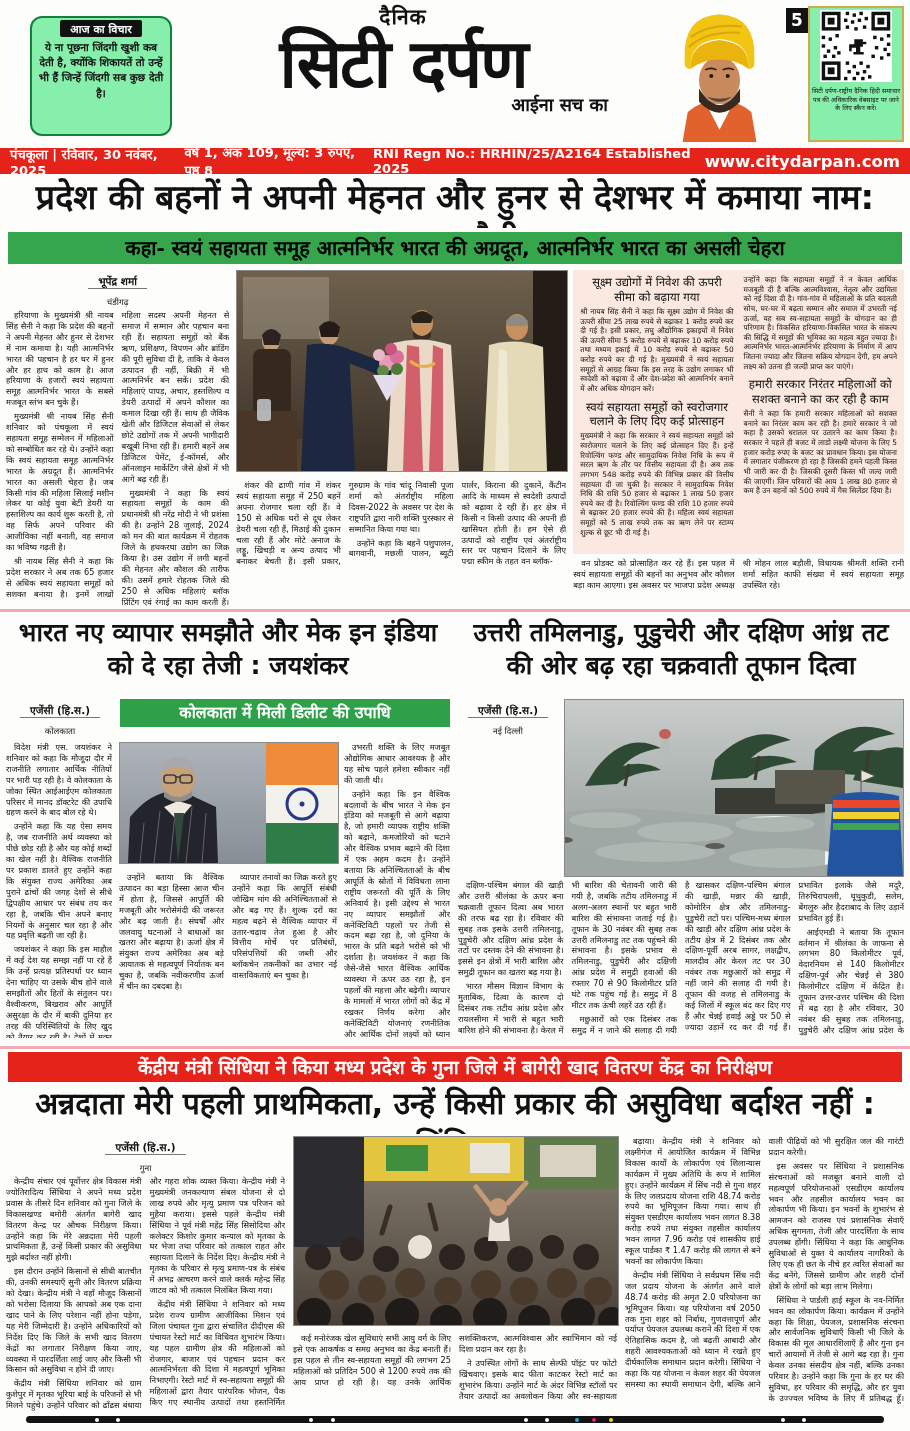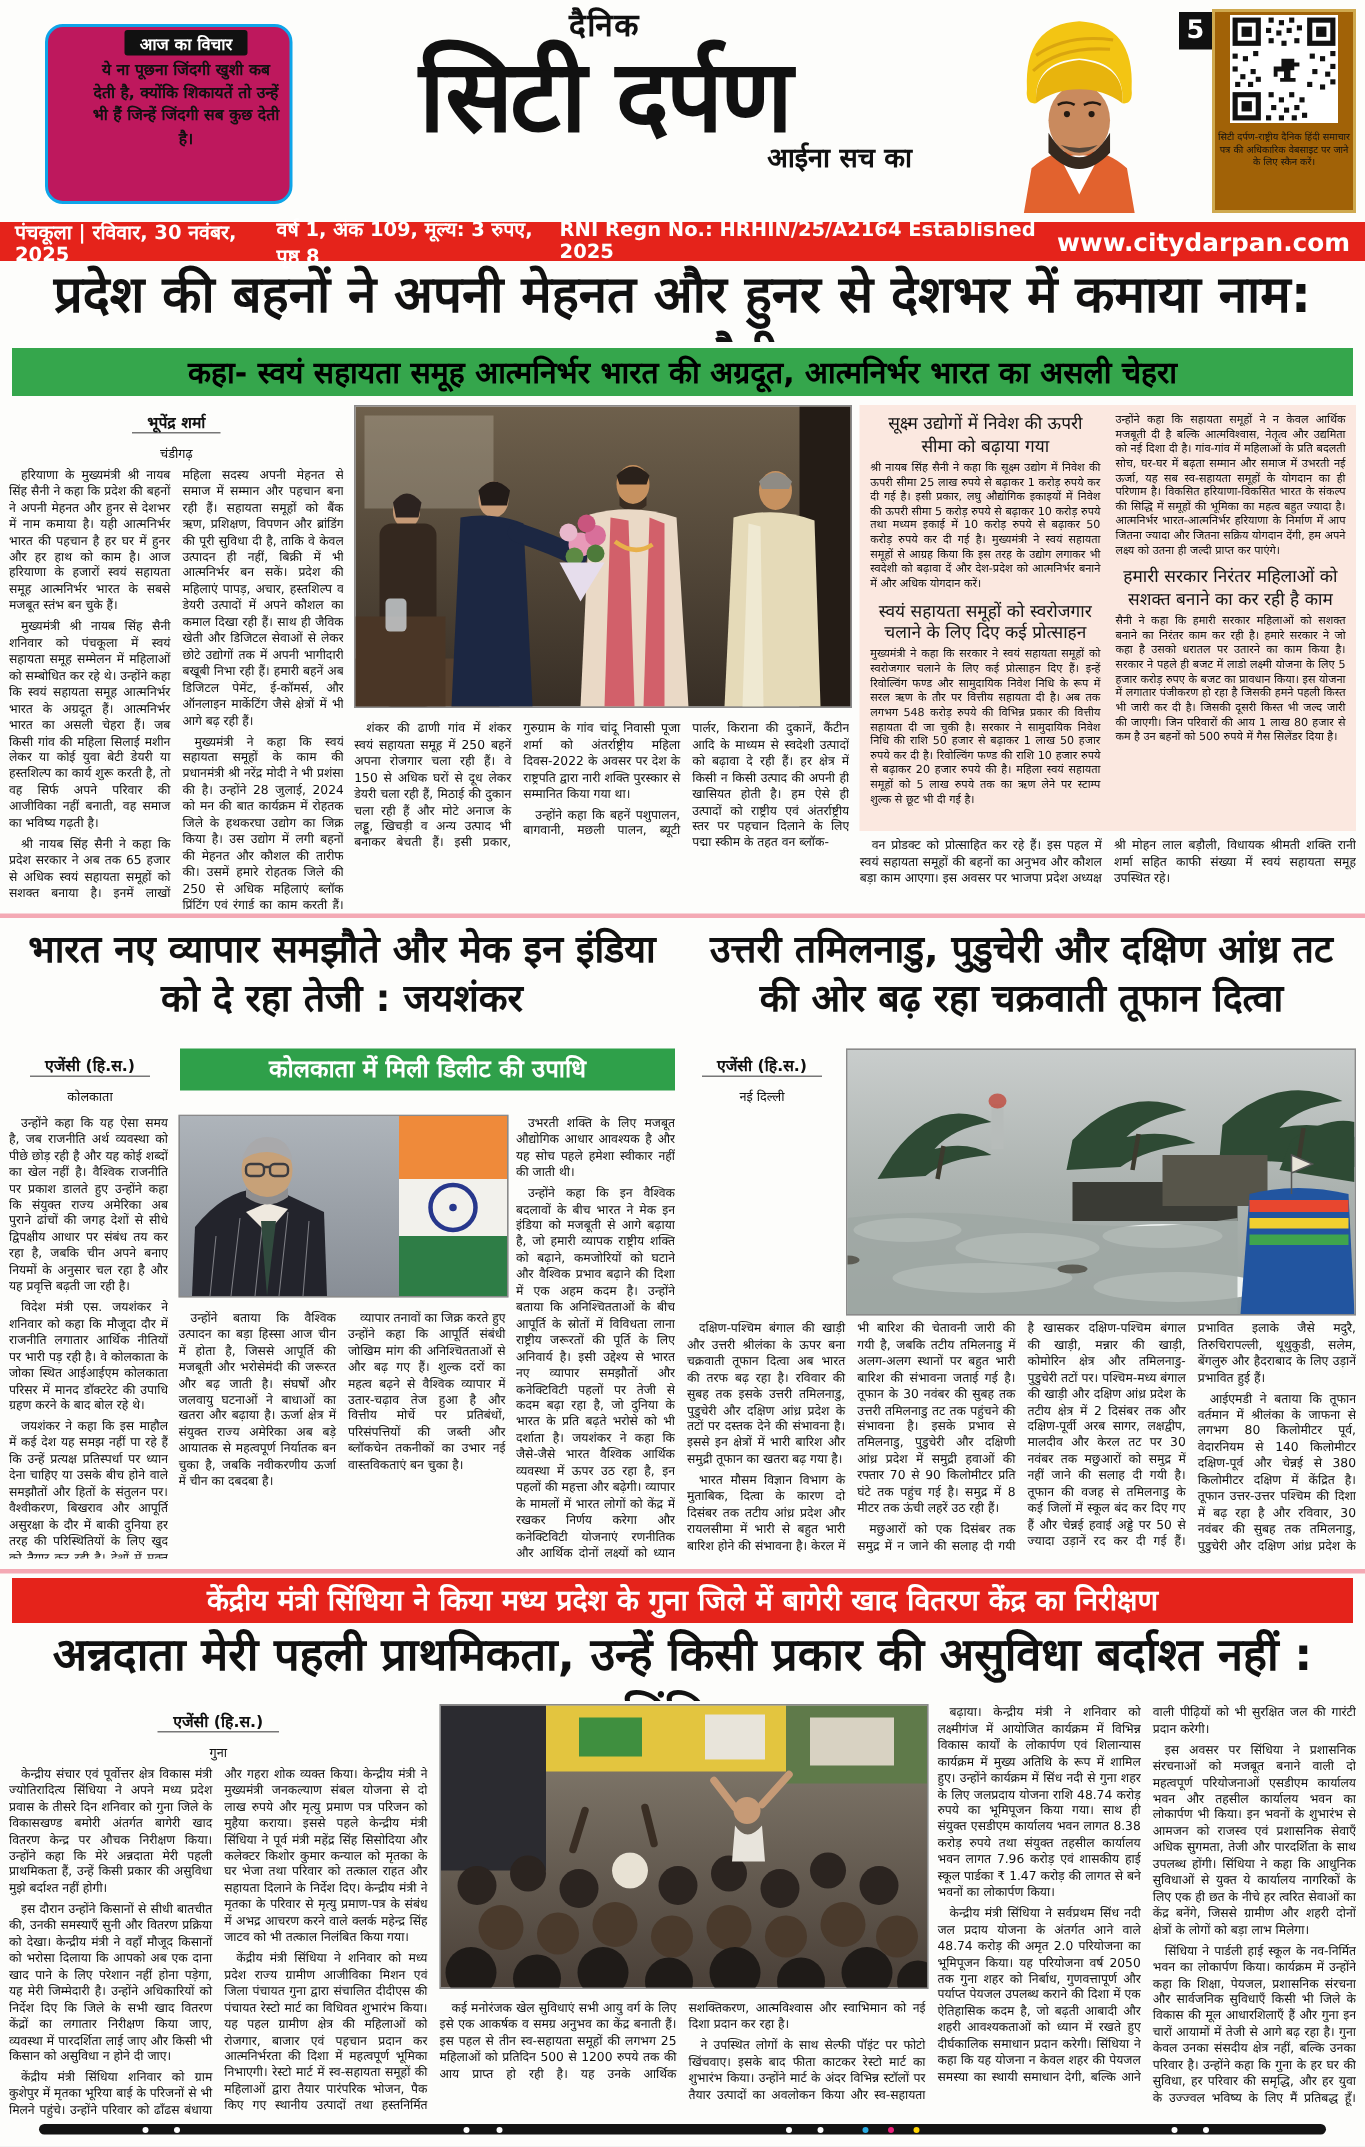--- a/index.html
+++ b/index.html
@@ -1,33 +1,33 @@
 <!DOCTYPE html>
 <html><head>
 <meta charset="utf-8">
 <style>
   html,body{margin:0;padding:0;background:#e9e9e9;}
   .page{position:relative;width:910px;height:1431px;margin:0 auto;background:#fdfdfb;
         font-family:"DejaVu Sans","Liberation Sans",sans-serif;color:#111;overflow:hidden;}
   
   .masthead{position:relative;height:148px;}
   .thought-box{position:absolute;left:30px;top:16px;width:138px;height:116px;
-        border:2px solid #0ea5e9;border-radius:12px;background:#be185d;text-align:center;padding-left:23px;}
+        border:2px solid #15803d;border-radius:12px;background:#86efac;text-align:center;}
   .tb-title{display:inline-block;margin-top:-9px;background:#111;color:#fff;font-weight:bold;
         font-size:11px;padding:1px 10px;border-radius:2px;}
   .tb-text{font-size:10.5px;font-weight:bold;line-height:1.45;padding:3px 6px;}
   .mast-center{position:absolute;left:168px;top:2px;width:470px;text-align:center;}
   .kicker{font-size:21px;font-weight:900;letter-spacing:1px;}
   .paper-title{font-size:67px;font-weight:900;line-height:1.02;letter-spacing:-2px;}
   .tagline{font-size:18px;font-weight:bold;text-align:right;padding-right:30px;margin-top:-6px;}
   .cm-photo{position:absolute;left:660px;top:6px;width:118px;height:136px;}
   .page-badge{position:absolute;left:786px;top:8px;width:22px;height:25px;background:#111;color:#fff;
         font-size:17px;font-weight:bold;text-align:center;line-height:25px;}
   .qr-box{position:absolute;right:6px;top:6px;width:96px;height:136px;border:2px solid #cfa94f;
-        background:#a16207;text-align:center;padding:2px;box-sizing:border-box;}
+        background:#86efac;text-align:center;padding:2px;box-sizing:border-box;}
   .qr-caption{font-size:6.4px;line-height:1.35;margin-top:1px;}
   
   .datebar{height:26px;background:#e5231b;color:#fff;display:flex;align-items:center;
         justify-content:space-between;padding:0 10px;font-weight:bold;}
   .db-left,.db-mid{font-size:13px;}
   .db-rni{font-size:13px;}
   .db-site{font-size:16.5px;}
   
   .lead-headline{margin:2px 4px 0;font-size:34px;font-weight:900;text-align:center;line-height:1.25;
         height:52px;overflow:hidden;}
@@ -288,22 +288,22 @@
       <h2 class="s2-head">भारत नए व्यापार समझौते और मेक इन इंडिया को दे रहा तेजी : जयशंकर</h2>
       <div class="js-top">
         <div class="byline">
           <span class="name">एजेंसी (हि.स.)</span>
           <span class="city">कोलकाता</span>
         </div>
         <div class="green-box">कोलकाता में मिली डिलीट की उपाधि</div>
       </div>
       <div class="js-body">
         <div class="bodytxt js-col1">
+          <p>विदेश मंत्री एस. जयशंकर ने शनिवार को कहा कि मौजूदा दौर में राजनीति लगातार आर्थिक नीतियों पर भारी पड़ रही है। वे कोलकाता के जोका स्थित आईआईएम कोलकाता परिसर में मानद डॉक्टरेट की उपाधि ग्रहण करने के बाद बोल रहे थे।</p>
           <p>उन्होंने कहा कि यह ऐसा समय है, जब राजनीति अर्थ व्यवस्था को पीछे छोड़ रही है और यह कोई शब्दों का खेल नहीं है। वैश्विक राजनीति पर प्रकाश डालते हुए उन्होंने कहा कि संयुक्त राज्य अमेरिका अब पुराने ढांचों की जगह देशों से सीधे द्विपक्षीय आधार पर संबंध तय कर रहा है, जबकि चीन अपने बनाए नियमों के अनुसार चल रहा है और यह प्रवृत्ति बढ़ती जा रही है।</p>
-          <p>विदेश मंत्री एस. जयशंकर ने शनिवार को कहा कि मौजूदा दौर में राजनीति लगातार आर्थिक नीतियों पर भारी पड़ रही है। वे कोलकाता के जोका स्थित आईआईएम कोलकाता परिसर में मानद डॉक्टरेट की उपाधि ग्रहण करने के बाद बोल रहे थे।</p>
           <p>जयशंकर ने कहा कि इस माहौल में कई देश यह समझ नहीं पा रहे हैं कि उन्हें प्रत्यक्ष प्रतिस्पर्धा पर ध्यान देना चाहिए या उसके बीच होने वाले समझौतों और हितों के संतुलन पर। वैश्वीकरण, बिखराव और आपूर्ति असुरक्षा के दौर में बाकी दुनिया हर तरह की परिस्थितियों के लिए खुद को तैयार कर रही है। देशों में मुक्त व्यापार समझौतों के प्रति उत्साह बढ़ना इसी प्रवृत्ति का संकेत है।</p>
         </div>
         <div class="js-mid">
           <svg class="photo-frame" width="218" height="120" viewBox="0 0 218 120" preserveAspectRatio="none">
             <defs>
               <linearGradient id="jsbg" x1="0" y1="0" x2="0" y2="1">
                 <stop offset="0" stop-color="#aeb4ba"></stop>
                   <stop offset="1" stop-color="#888e96"></stop>
               </linearGradient>
             </defs>

